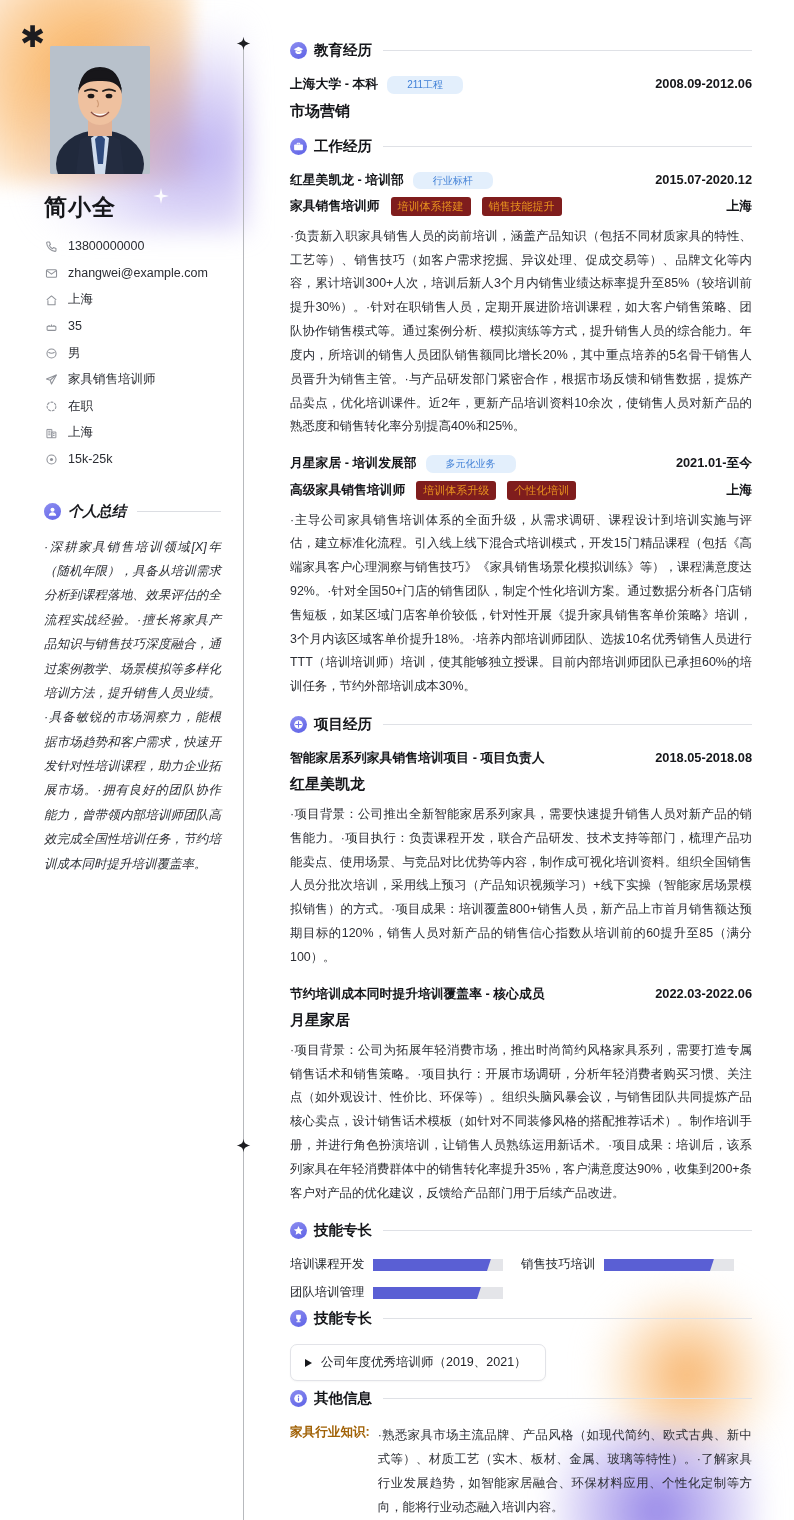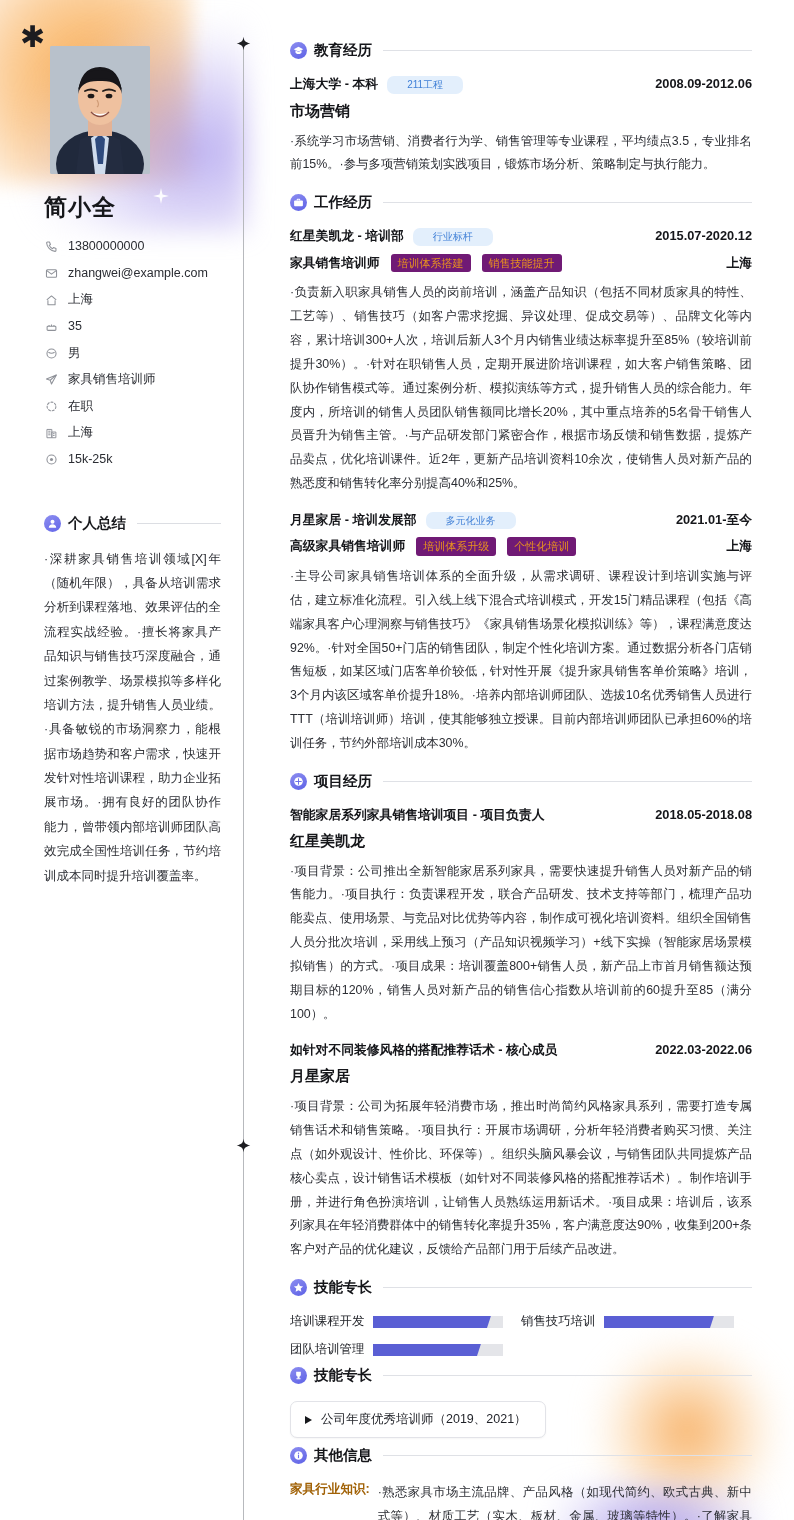--- a/index.html
+++ b/index.html
@@ -110,21 +110,21 @@
     line-height: 1.25;
   }
   .contact-row .ic {
     flex: 0 0 15px;
     width: 15px; height: 15px;
     display: flex; align-items: center; justify-content: center;
     color: #8f9299;
   }
   .contact-row .ic svg { display: block; }
 
-  .side-section { margin-top: 46px; }
+  .side-section { margin-top: 34px; font-style: italic; }
   .side-head {
     display: flex;
     align-items: center;
     gap: 7px;
     margin-bottom: 14px;
   }
   .side-head .badge {
     width: 17px; height: 17px; flex: 0 0 17px;
     border-radius: 50%;
     background: linear-gradient(150deg, #8d8ef0 0%, #6366e8 100%);
@@ -226,21 +226,21 @@
     background: #e3effc;
     padding: 2px 20px;
     border-radius: 7px;
     line-height: 1.35;
     white-space: nowrap;
   }
   .tag-orange {
     display: inline-block;
     font-size: 11px;
     color: #e8921f;
-    background: #701a75;
+    background: #7f1d1d;
     padding: 2px 7px;
     border-radius: 3px;
     line-height: 1.35;
     white-space: nowrap;
   }
   .body-text {
     font-size: 12.4px;
     line-height: 1.92;
     color: #2b2d33;
     text-align: justify;
@@ -495,21 +495,20 @@
         <span class="rule"></span>
       </div>
 
       <div class="entry">
         <div class="row-1">
           <span class="org">上海大学 - 本科</span>
           <span class="tag-blue">211工程</span>
           <span class="date">2008.09-2012.06</span>
         </div>
         <div class="subline">市场营销</div>
-        <p class="body-text">·系统学习市场营销、消费者行为学、销售管理等专业课程，平均绩点3.5，专业排名前15%。·参与多项营销策划实践项目，锻炼市场分析、策略制定与执行能力。</p>
       </div>
     </section>
 
     <section class="sec">
       <div class="sec-head">
         <span class="badge">
           <svg width="11" height="11" viewBox="0 0 16 16" fill="#ffffff" aria-hidden="true">
               <rect x="1.6" y="5" width="12.8" height="8.4" rx="1.3"></rect>
               <path d="M5.4 5V3.8c0-.6.5-1.1 1.1-1.1h2.9c.6 0 1.1.5 1.1 1.1V5h-1.4V4.1H6.8V5z"></path>
             </svg>
@@ -566,21 +565,21 @@
         <div class="row-1">
           <span class="org">智能家居系列家具销售培训项目 - 项目负责人</span>
           <span class="date">2018.05-2018.08</span>
         </div>
         <div class="subline">红星美凯龙</div>
         <p class="body-text">·项目背景：公司推出全新智能家居系列家具，需要快速提升销售人员对新产品的销售能力。·项目执行：负责课程开发，联合产品研发、技术支持等部门，梳理产品功能卖点、使用场景、与竞品对比优势等内容，制作成可视化培训资料。组织全国销售人员分批次培训，采用线上预习（产品知识视频学习）+线下实操（智能家居场景模拟销售）的方式。·项目成果：培训覆盖800+销售人员，新产品上市首月销售额达预期目标的120%，销售人员对新产品的销售信心指数从培训前的60提升至85（满分100）。</p>
       </div>
 
       <div class="entry">
         <div class="row-1">
-          <span class="org">如针对不同装修风格的搭配推荐话术 - 核心成员</span>
+          <span class="org">节约培训成本同时提升培训覆盖率 - 核心成员</span>
           <span class="date">2022.03-2022.06</span>
         </div>
         <div class="subline">月星家居</div>
         <p class="body-text">·项目背景：公司为拓展年轻消费市场，推出时尚简约风格家具系列，需要打造专属销售话术和销售策略。·项目执行：开展市场调研，分析年轻消费者购买习惯、关注点（如外观设计、性价比、环保等）。组织头脑风暴会议，与销售团队共同提炼产品核心卖点，设计销售话术模板（如针对不同装修风格的搭配推荐话术）。制作培训手册，并进行角色扮演培训，让销售人员熟练运用新话术。·项目成果：培训后，该系列家具在年轻消费群体中的销售转化率提升35%，客户满意度达90%，收集到200+条客户对产品的优化建议，反馈给产品部门用于后续产品改进。</p>
       </div>
     </section>
 
     <section class="sec">
       <div class="sec-head">
         <span class="badge">

